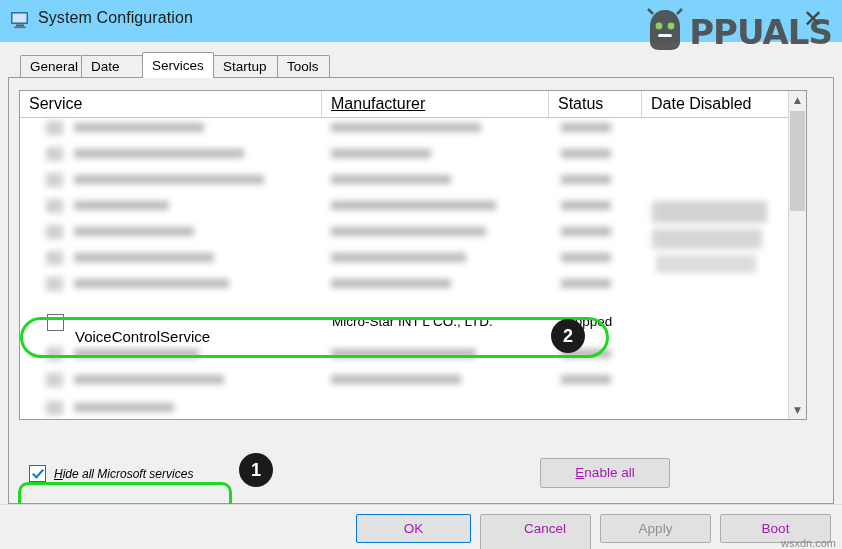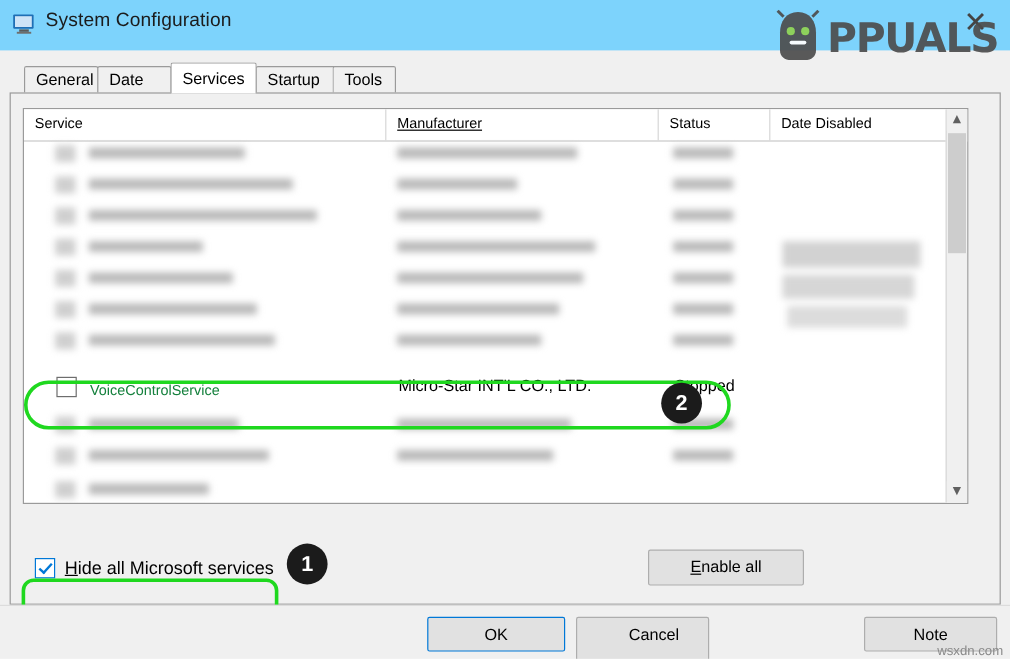--- a/index.html
+++ b/index.html
@@ -137,21 +137,21 @@
     width: 787px;
     height: 26px;
     background: #ffffff;
     border-bottom: 1px solid #c8c8c8;
   }
   .hcell {
     position: absolute;
     top: 0;
     height: 26px;
     line-height: 25px;
-    font-size: 12px;
+    font-size: 16px;
     color: #000;
     box-sizing: border-box;
     border-right: 1px solid #d6d6d6;
     padding-left: 9px;
   }
   .scrollbar {
     position: absolute;
     right: 0; top: 0;
     width: 18px;
     height: 328px;
@@ -204,23 +204,23 @@
   .row-check {
     position: absolute;
     left: 26px; top: 8px;
     width: 17px; height: 17px;
     border: 1px solid #6d6d6d;
     background: #ffffff;
     box-sizing: border-box;
   }
   .row-service {
     position: absolute;
-    left: 54px; top: 12px;
-    font-size: 12px;
-    color: #15803d;
+    left: 54px; top: 22px;
+    font-size: 15px;
+    color: #000000;
   }
   .row-manufacturer {
     position: absolute;
     left: 311px; top: 8px;
     font-size: 13.5px;
     color: #000;
   }
   .row-status {
     position: absolute;
     left: 541px; top: 8px;
@@ -280,31 +280,32 @@
   .chk::after {
     content: "";
     position: absolute;
     left: 5px; top: 1px;
     width: 4px; height: 9px;
     border: solid #0078d7;
     border-width: 0 2px 2px 0;
     transform: rotate(42deg);
   }
   .chk-label {
-    font-size: 15px;
-    color: #000;
+    font-size: 12px;
+    color: #000;
+    font-style: italic;
   }
   .chk-label u { text-decoration: underline; }
 
   .btn {
     position: absolute;
     background: #e1e1e1;
     border: 1px solid #adadad;
     font-size: 13.5px;
-    color: #000000;
+    color: #a21caf;
     text-align: center;
     box-sizing: border-box;
     border-radius: 2px;
   }
   .btn.disabled { color: #8f8f8f; }
   .btn.default { border: 1px solid #0078d7; }
   .btn u { text-decoration: underline; }
 
   .btn-enable-all {
     left: 531px; top: 380px; width: 130px; height: 30px; line-height: 28px;
@@ -465,17 +466,18 @@
 
   <div class="green-box" style="left:20px; top:317px; width:589px; height:41px;"></div>
   <div class="badge" style="left:551px; top:319px;">2</div>
 
   <div class="green-box-2" style="left:18px; top:482px; width:214px; height:32px;"></div>
   <div class="badge" style="left:239px; top:453px;">1</div>
 
   <div class="bottombar">
     <div class="btn default btn-ok">OK</div>
     <div class="btn btn-cancel">Cancel</div>
-    <div class="btn btn-help">Note</div>
+    <div class="btn disabled btn-apply">Apply</div>
+    <div class="btn btn-help">Boot</div>
     <div class="wsxdn">wsxdn.com</div>
   </div>
 
 </div>
 
 </body></html>

